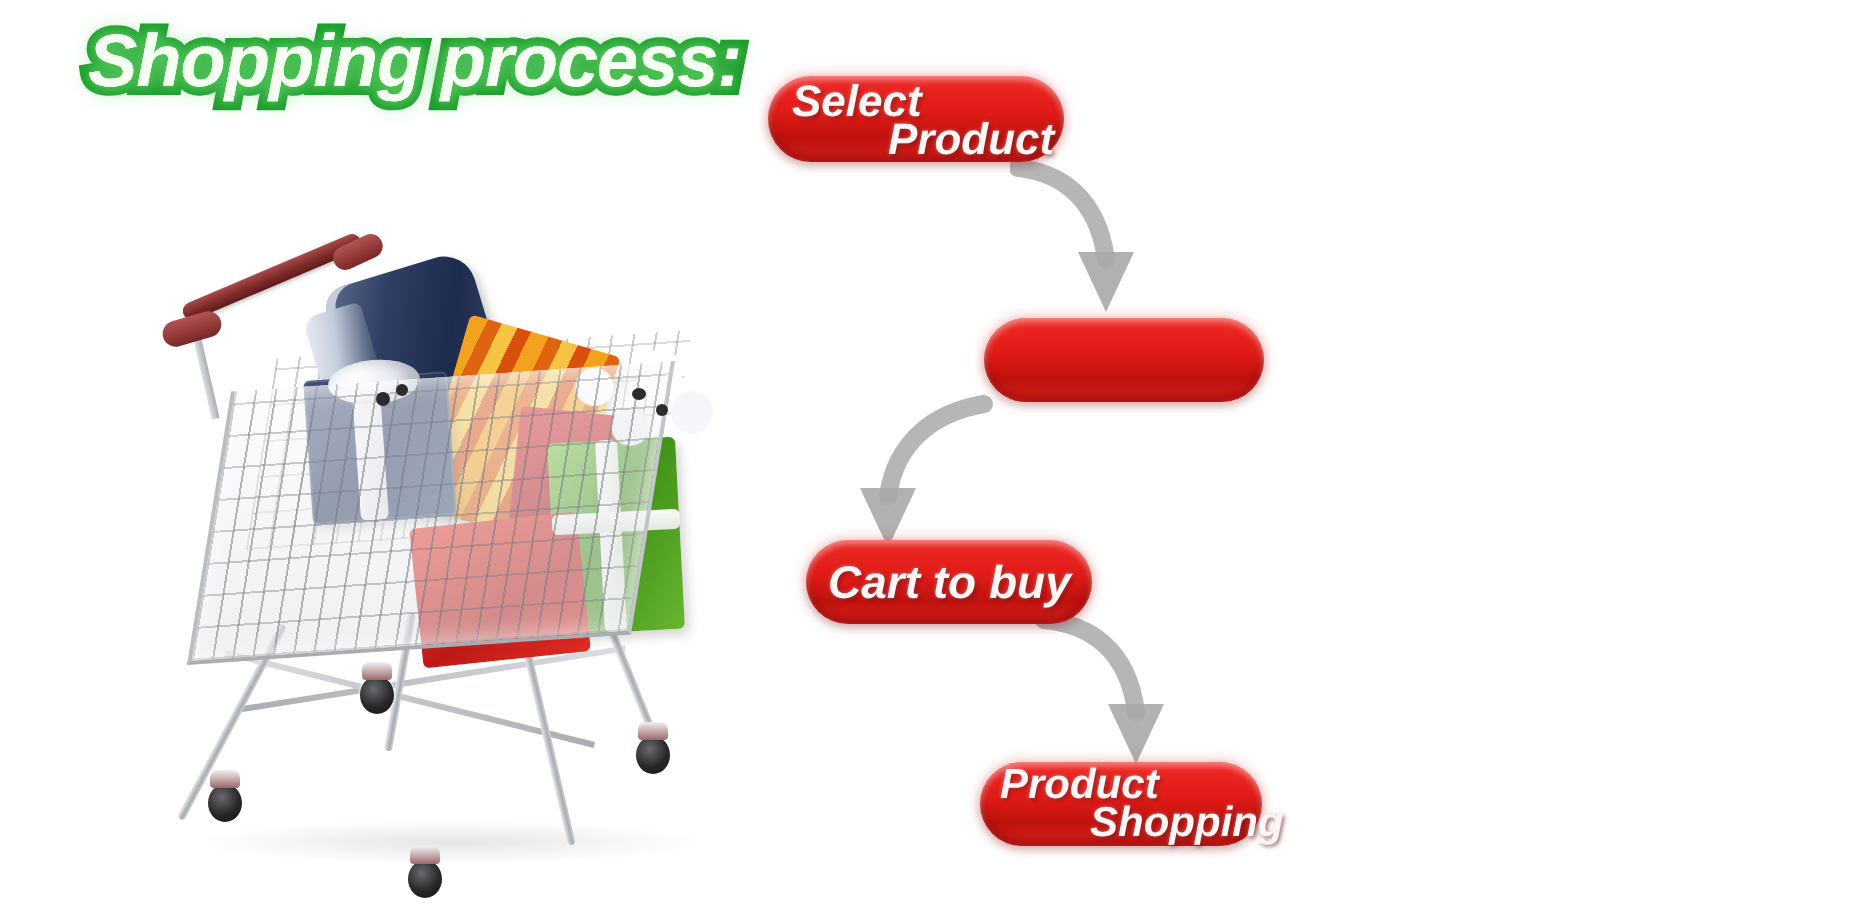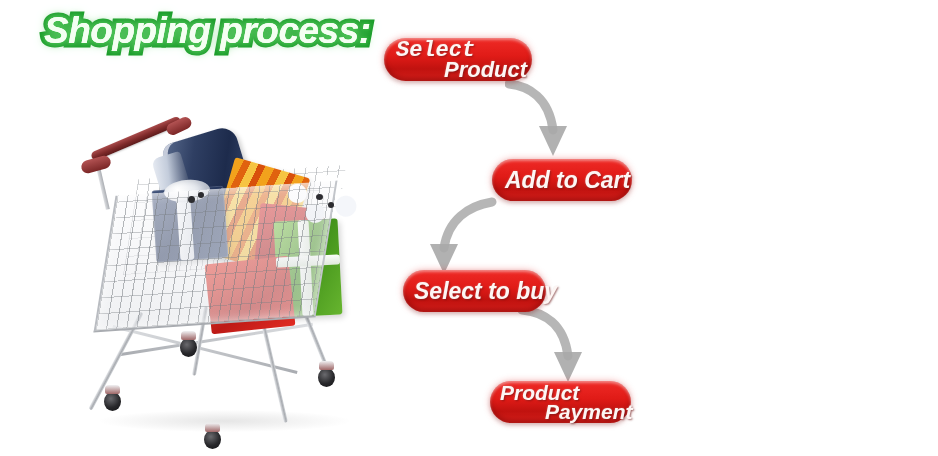--- a/index.html
+++ b/index.html
@@ -307,21 +307,21 @@
     color: #fdf6f4;
     font-weight: bold;
     font-style: italic;
     white-space: nowrap;
     text-shadow: 1px 1px 2px rgba(90,0,0,0.55), 0 0 2px rgba(255,255,255,0.35);
     z-index: 13;
   }
 
   
   #pill-select { left: 384px; top: 38px; width: 148px; height: 43px; }
-  #label-select-1 { left: 396px; top: 38px; font-size: 22px; line-height: 26px; font-family: Liberation Mono, monospace; }
+  #label-select-1 { left: 396px; top: 38px; font-size: 22px; line-height: 26px; }
   #label-select-2 { left: 444px; top: 57px; font-size: 22px; line-height: 26px; text-align: right; }
 
   
   #pill-cart { left: 492px; top: 159px; width: 140px; height: 42px; }
   #label-cart { left: 505px; top: 166px; font-size: 23px; line-height: 28px; }
 
   
   #pill-buy { left: 403px; top: 270px; width: 143px; height: 42px; }
   #label-buy { left: 414px; top: 277px; font-size: 23px; line-height: 28px; }
 
@@ -393,32 +393,31 @@
   <div class="pill" id="pill-select"></div>
   <div class="pill-label" id="label-select-1">Select</div>
   <div class="pill-label" id="label-select-2">Product</div>
 
   <svg class="arrow-svg" id="arrow-1" width="72" height="82" viewBox="0 0 72 82">
     <path d="M4 6 C 24 8, 44 20, 48 52" stroke="#a9a9a9" stroke-width="9" fill="none" stroke-linecap="round" opacity="0.85"></path>
     <path d="M34 48 L62 48 L48 78 Z" fill="#a9a9a9" opacity="0.9"></path>
   </svg>
 
   <div class="pill" id="pill-cart"></div>
-  <div class="pill-label" id="label-cart">Add to Cart</div>
 
   <svg class="arrow-svg" id="arrow-2" width="80" height="82" viewBox="0 0 80 82">
     <path d="M74 6 C 50 10, 30 24, 26 52" stroke="#a9a9a9" stroke-width="9" fill="none" stroke-linecap="round" opacity="0.85"></path>
     <path d="M12 48 L40 48 L26 78 Z" fill="#a9a9a9" opacity="0.9"></path>
   </svg>
 
   <div class="pill" id="pill-buy"></div>
-  <div class="pill-label" id="label-buy">Select to buy</div>
+  <div class="pill-label" id="label-buy">Cart to buy</div>
 
   <svg class="arrow-svg" id="arrow-3" width="80" height="84" viewBox="0 0 80 84">
     <path d="M4 8 C 26 10, 46 22, 50 54" stroke="#a9a9a9" stroke-width="9" fill="none" stroke-linecap="round" opacity="0.85"></path>
     <path d="M36 50 L64 50 L50 80 Z" fill="#a9a9a9" opacity="0.9"></path>
   </svg>
 
   <div class="pill" id="pill-confirm"></div>
   <div class="pill-label" id="label-confirm-1">Product</div>
-  <div class="pill-label" id="label-confirm-2">Payment</div>
+  <div class="pill-label" id="label-confirm-2">Shopping</div>
 
 </div>
 
 </body></html>

